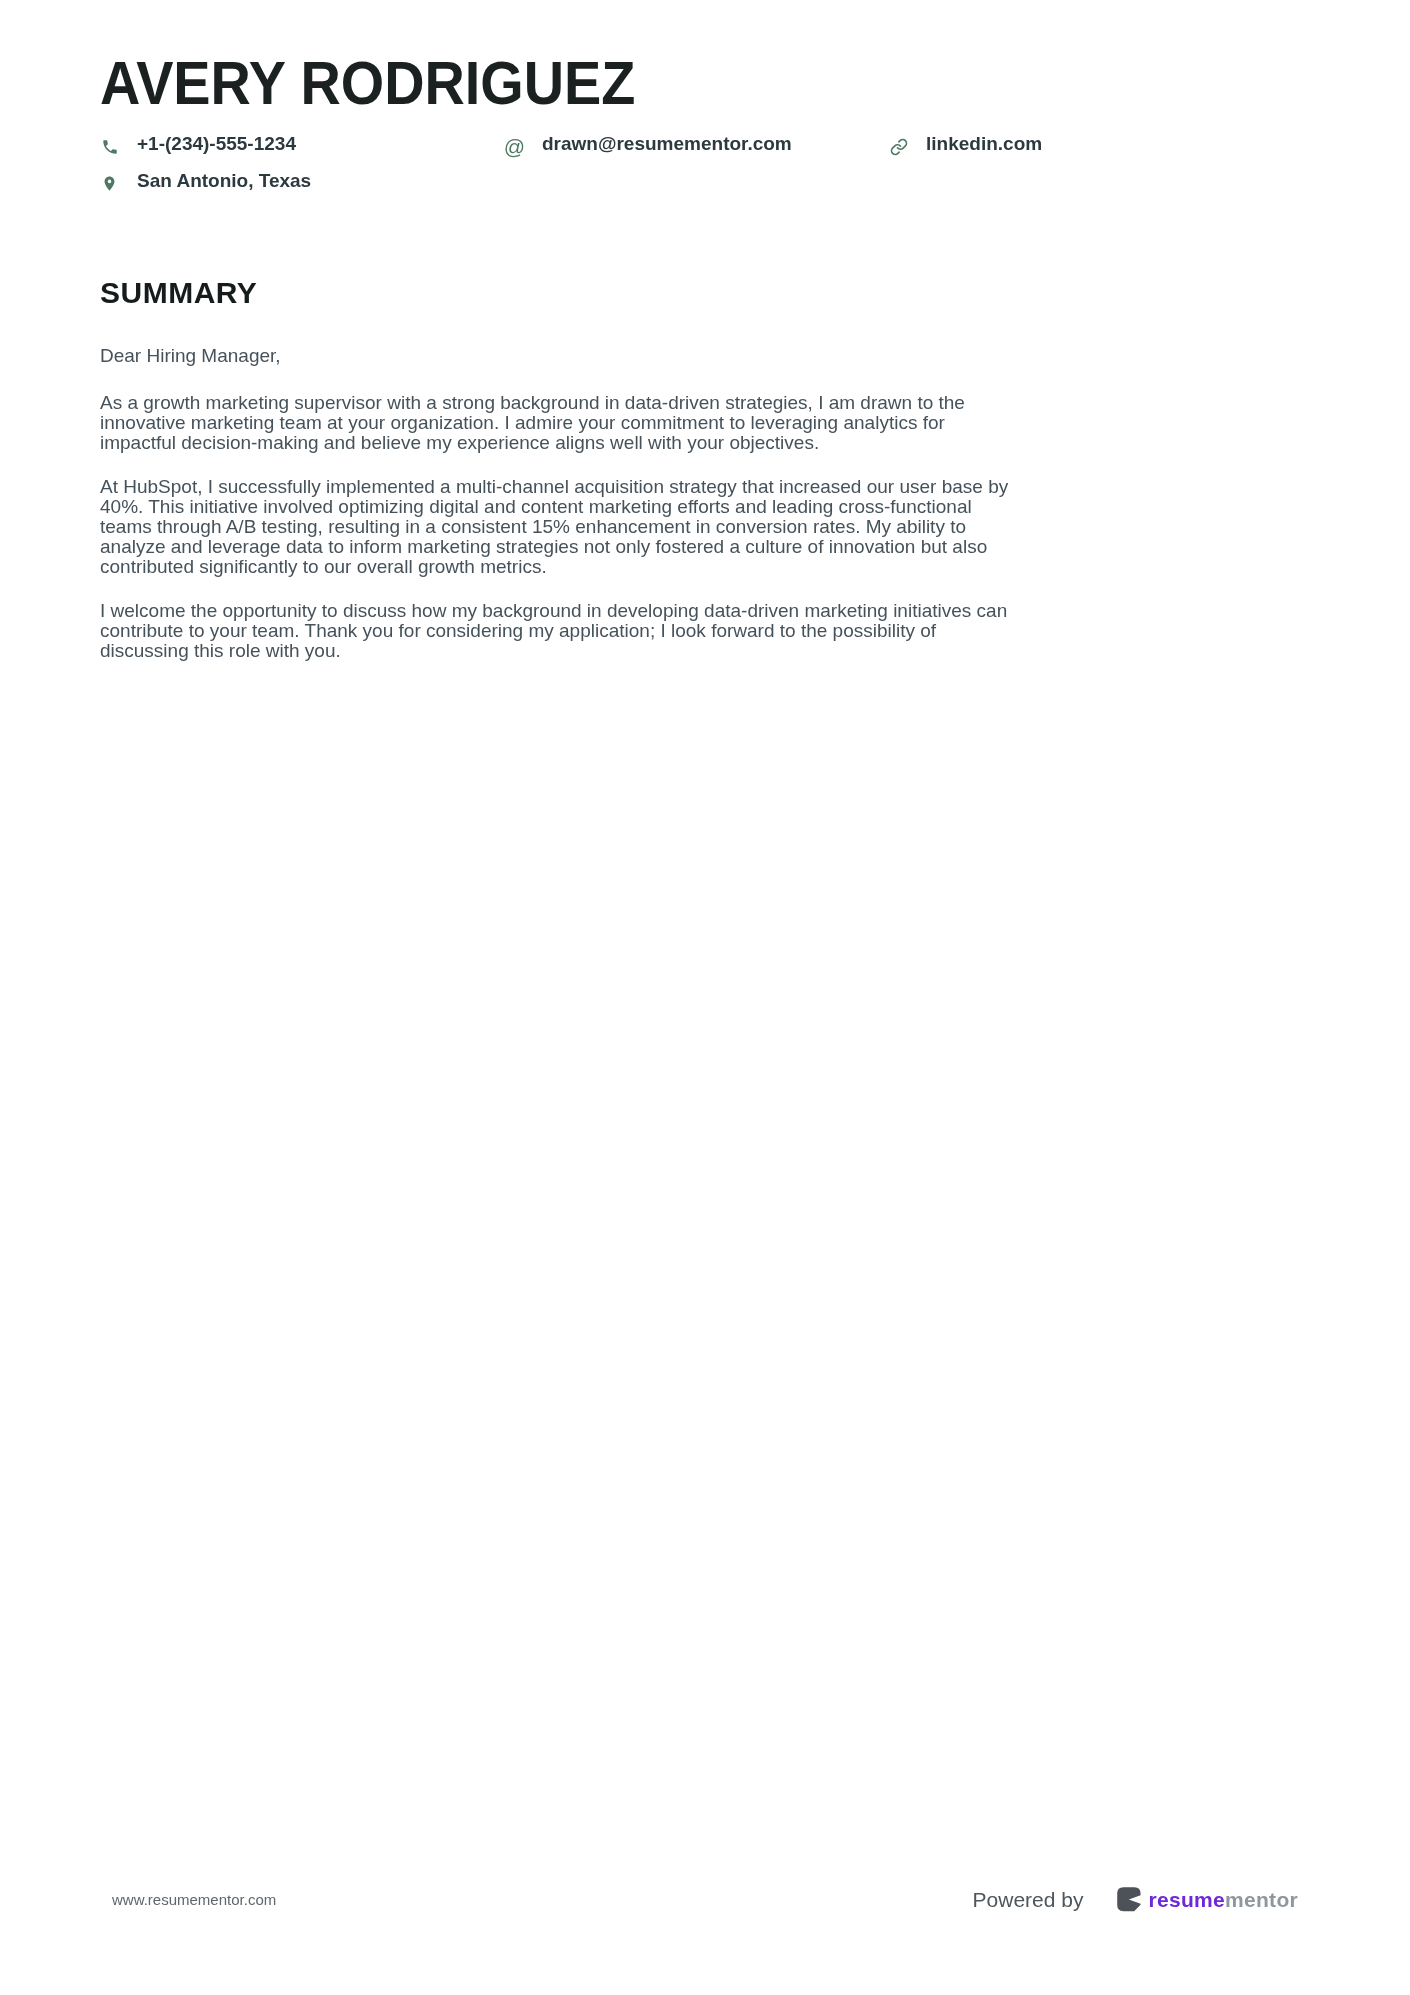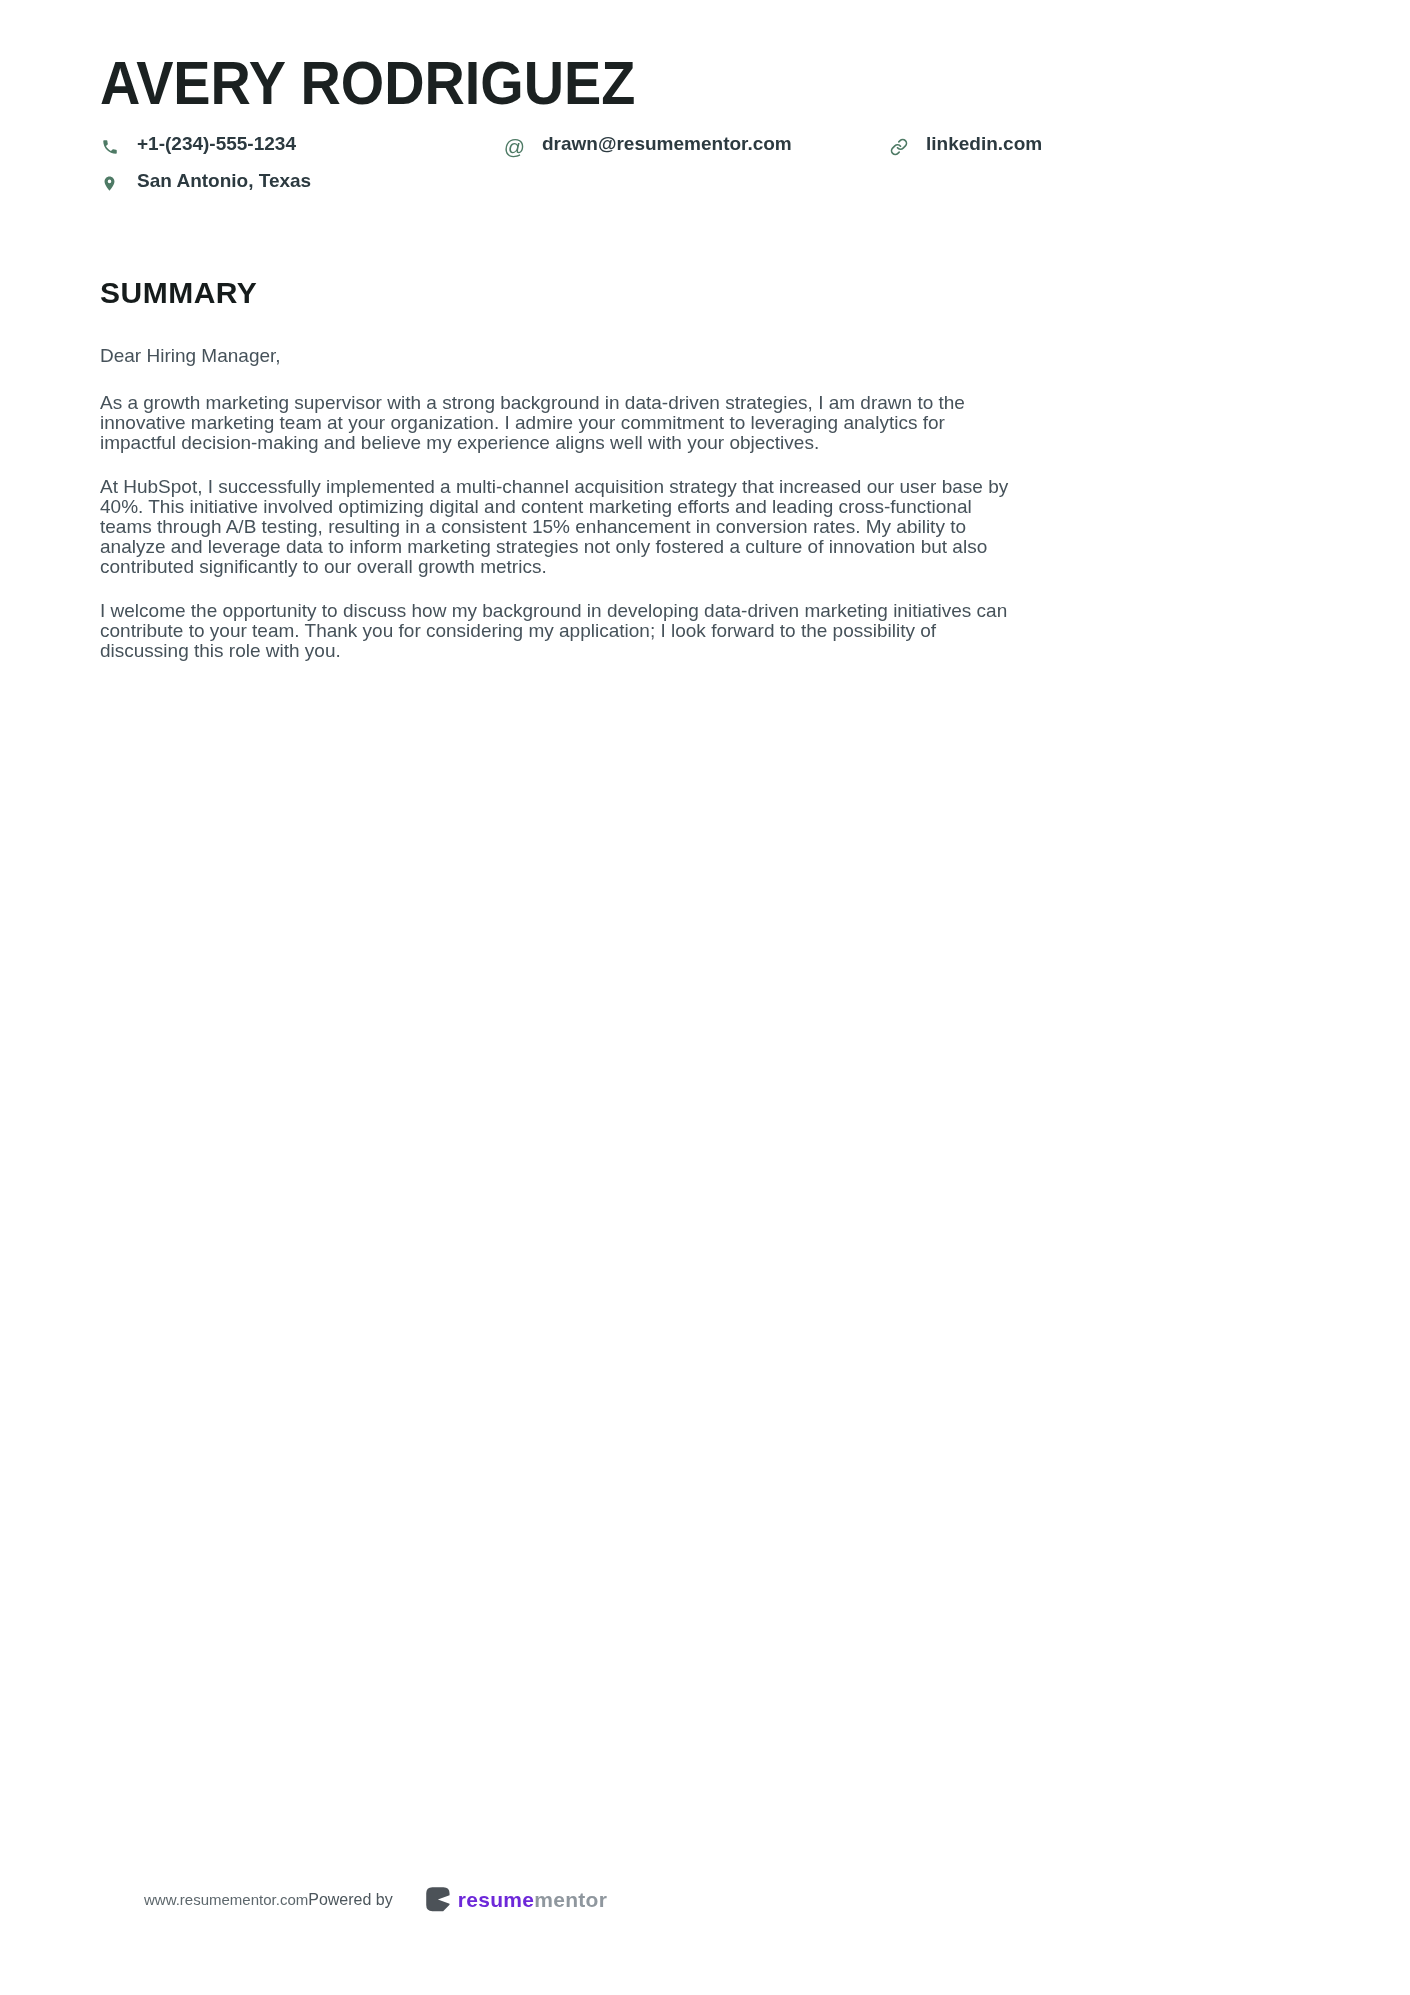--- a/index.html
+++ b/index.html
@@ -74,34 +74,34 @@
     font-size: 19px;
     line-height: 20px;
     color: #46525a;
   }
 
   
   .footer {
     position: absolute;
     left: 112px; right: 112px; bottom: 82px;
     display: flex;
+    justify-content: space-between;
     align-items: center;
-    margin-left: 32px;
   }
   .footer-site {
     font-size: 15px;
     color: #5d676c;
     text-decoration: none;
   }
   .powered {
     display: flex;
     align-items: center;
     gap: 32px;
   }
-  .powered-label { font-size: 16px; color: #4c565c; }
+  .powered-label { font-size: 21px; color: #4c565c; }
   .logo { display: inline-flex; align-items: center; gap: 6px; text-decoration: none; cursor: pointer; }
   .logo-icon { display: inline-flex; width: 27px; height: 27px; color: #4c5258; }
   .logo-icon svg { display: block; }
   .logo-text { font-size: 21px; letter-spacing: 0.3px; white-space: nowrap; }
   .logo-text .bold { font-weight: 700; color: #6d28d9; }
   .logo-text .light { font-weight: 700; color: #8f979e; }
 </style>
 </head>
 <body>
 

